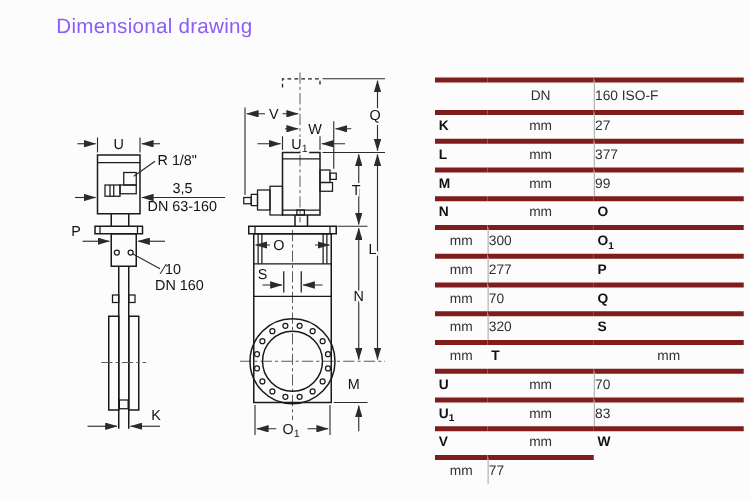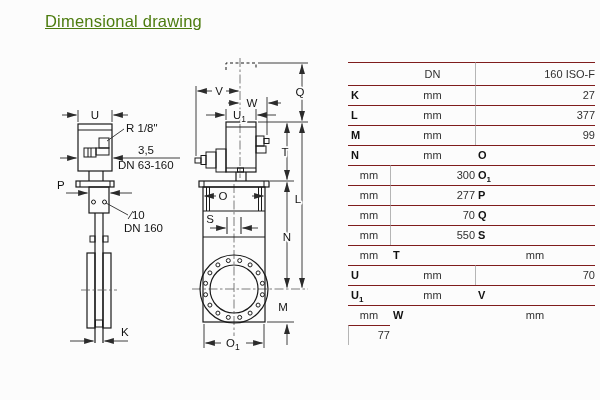--- a/index.html
+++ b/index.html
@@ -2,41 +2,41 @@
 <html><head>
 <meta charset="utf-8">
 <style>
   html,body{margin:0;padding:0;}
   body{
     width:600px;height:400px;position:relative;overflow:hidden;
     background:#fcfcfc;font-family:"Liberation Sans",sans-serif;
   }
   .title{
     position:absolute;left:45px;top:12px;
-    font-size:16.5px;font-weight:400;color:#4d7c0f;letter-spacing:.2px;text-decoration:underline;
+    font-size:16.5px;font-weight:400;color:#8b5cf6;letter-spacing:.2px;
   }
   svg.drawing{position:absolute;left:0;top:0;}
   .ol{fill:none;stroke:#1a1a1a;stroke-width:1.2;}
   .olt{fill:none;stroke:#1a1a1a;stroke-width:1;}
   .dl{fill:none;stroke:#2b2b2b;stroke-width:0.9;}
   .cl{fill:none;stroke:#5a5a5a;stroke-width:0.8;stroke-dasharray:9 2.5 2.5 2.5;}
   .lbl{font-size:11.5px;fill:#141414;}
   .halo{paint-order:stroke;stroke:#fcfcfc;stroke-width:3.5px;stroke-linejoin:round;}
   .mid{text-anchor:middle;}
   
   .dim-table{
     position:absolute;left:348px;top:62px;width:247px;
     display:grid;grid-template-columns:42px 85px 120px;
     font-size:11px;color:#303030;
   }
-  .dim-table .c{border-top:1px solid #7f1d1d;height:19px;line-height:19px;}
+  .dim-table .c{border-top:4px solid #7f1d1d;height:19px;line-height:19px;}
   .dim-table .hc{height:22px;line-height:22px;}
   .dim-table .c1{font-weight:bold;color:#111;padding-left:3px;text-align:left;}
   .dim-table .c2{text-align:center;}
-  .dim-table .c3{text-align:right;border-left:1px solid #b5b5b5;}
+  .dim-table .c3{text-align:left;border-left:1px solid #b5b5b5;}
   sub{font-size:8px;line-height:0;}
 </style>
 </head>
 <body>
 
 <div class="title">Dimensional drawing</div>
 
 <svg class="drawing" width="345" height="400" viewBox="0 0 345 400">
   <defs>
     <marker id="ah" viewBox="0 0 10 6" refX="9.5" refY="3" markerWidth="11" markerHeight="6.6" orient="auto-start-reverse">
@@ -242,34 +242,35 @@
   <div class="c c1">O<sub>1</sub></div>
   <div class="c c2">mm</div>
   <div class="c c3">277</div>
 
   <div class="c c1">P</div>
   <div class="c c2">mm</div>
   <div class="c c3">70</div>
 
   <div class="c c1">Q</div>
   <div class="c c2">mm</div>
-  <div class="c c3">550</div>
+  <div class="c c3">320</div>
 
   <div class="c c1">S</div>
   <div class="c c2">mm</div>
 
   <div class="c c1">T</div>
   <div class="c c2">mm</div>
 
   <div class="c c1">U</div>
   <div class="c c2">mm</div>
   <div class="c c3">70</div>
 
   <div class="c c1">U<sub>1</sub></div>
   <div class="c c2">mm</div>
+  <div class="c c3">83</div>
 
   <div class="c c1">V</div>
   <div class="c c2">mm</div>
 
   <div class="c c1">W</div>
   <div class="c c2">mm</div>
   <div class="c c3">77</div>
 </div>
 
 </body></html>

